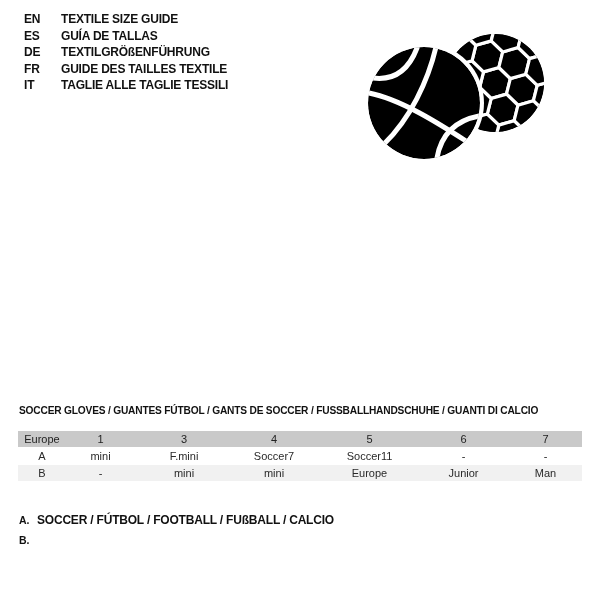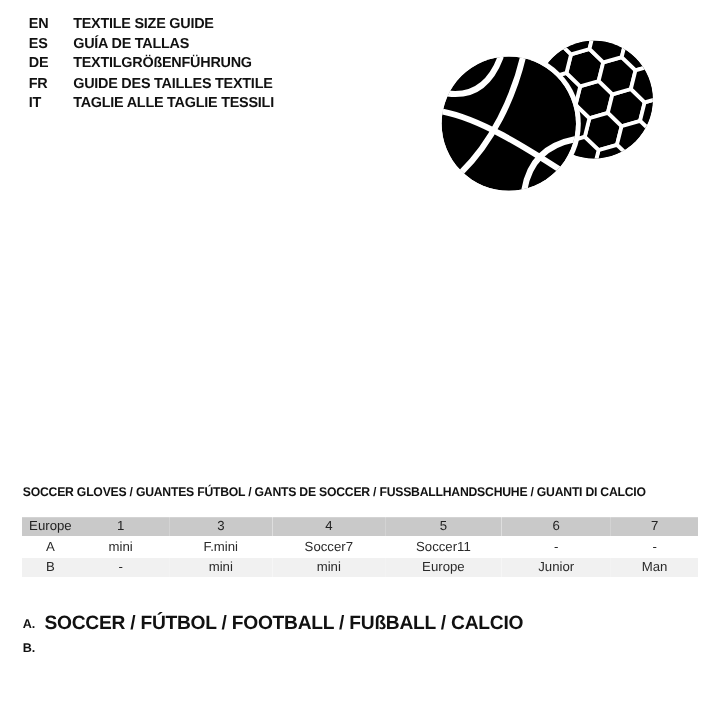--- a/index.html
+++ b/index.html
@@ -37,21 +37,21 @@
   table.size-table td.first{text-align:center;padding-left:6px;}
   tr.head-row td{background:#c9c9c9;color:#222;}
   tr.row-a td{background:#ffffff;}
   tr.row-b td{background:#f1f1f1;}
   .notes{position:absolute;left:19px;top:510px;width:560px;}
   .note-row{display:flex;line-height:20px;}
   .note-label{
     width:18px;font-weight:700;font-size:10.5px;letter-spacing:-0.2px;color:#111;
   }
   .note-text{
-    font-weight:700;font-size:16px;letter-spacing:-0.2px;color:#111;white-space:nowrap;
+    font-weight:700;font-size:12px;letter-spacing:-0.2px;color:#111;white-space:nowrap;
   }
 </style>
 </head>
 <body>
 
 <div class="lang-block">
   <div class="lang-row">
     <span class="lang-code">EN</span>
     <span class="lang-label">TEXTILE SIZE GUIDE</span>
   </div>

